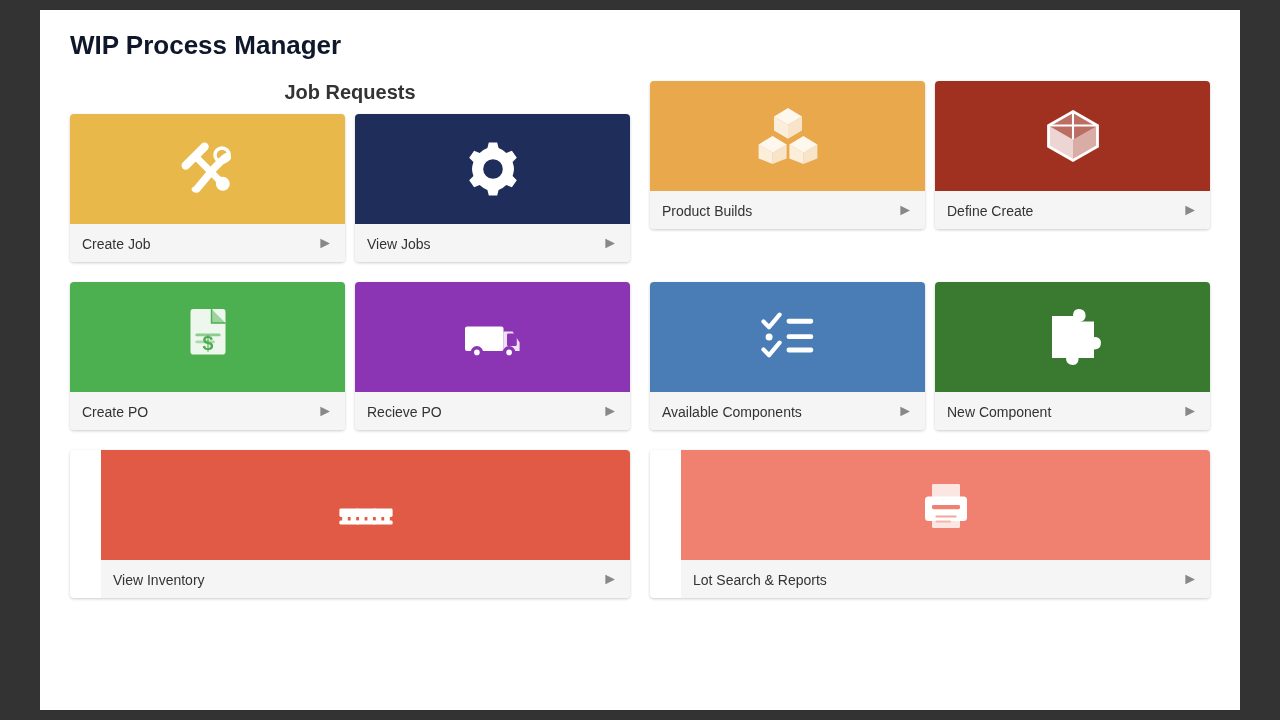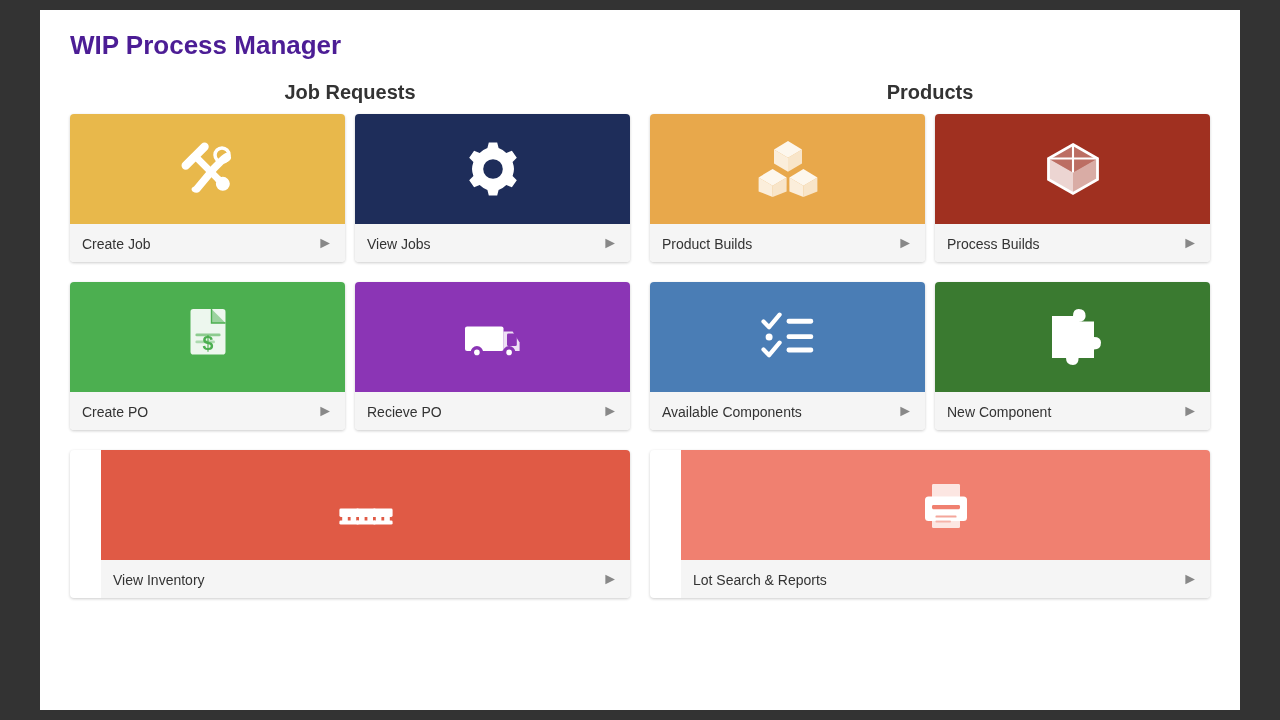--- a/index.html
+++ b/index.html
@@ -13,21 +13,21 @@
     }
     .app-container {
       background: #fff;
       width: 1200px;
       min-height: 700px;
       padding: 20px 30px 30px;
     }
     .app-title {
       font-size: 26px;
       font-weight: bold;
-      color: #4c1d95;
+      color: #0f172a;
       margin-bottom: 20px;
     }
     .sections-row {
       display: flex;
       gap: 20px;
       margin-bottom: 20px;
     }
     .section {
       flex: 1;
     }
@@ -155,21 +155,20 @@
           </div>
           <div class="card-label">
             <span>View Jobs</span>
             <span class="arrow">►</span>
           </div>
         </div>
       </div>
     </div>
 
     <div class="section">
-      <div class="section-title">Products</div>
       <div class="cards-row">
 
         <div class="card">
           <div class="card-icon-area bg-orange">
             <svg class="icon-svg" viewBox="0 0 100 100">
 
               <polygon points="50,10 70,22 50,34 30,22" fill="white" opacity="0.9"></polygon>
               <polygon points="50,34 70,22 70,42 50,54" fill="white" opacity="0.7"></polygon>
               <polygon points="50,34 30,22 30,42 50,54" fill="white" opacity="0.8"></polygon>
 
@@ -194,21 +193,21 @@
 
               <polygon points="50,15 85,35 85,65 50,85 15,65 15,35" fill="none" stroke="white" stroke-width="4"></polygon>
               <polygon points="50,15 85,35 50,55 15,35" fill="white" opacity="0.3"></polygon>
               <polygon points="50,55 85,35 85,65 50,85" fill="white" opacity="0.6"></polygon>
               <polygon points="50,55 15,35 15,65 50,85" fill="white" opacity="0.8"></polygon>
               <line x1="50" y1="15" x2="50" y2="55" stroke="white" stroke-width="3"></line>
               <line x1="15" y1="35" x2="85" y2="35" stroke="white" stroke-width="3"></line>
             </svg>
           </div>
           <div class="card-label">
-            <span>Process Builds</span>
+            <span>Define Create</span>
             <span class="arrow">►</span>
           </div>
         </div>
       </div>
     </div>
   </div>
 
   <div class="sections-row">
 
     <div class="section">

